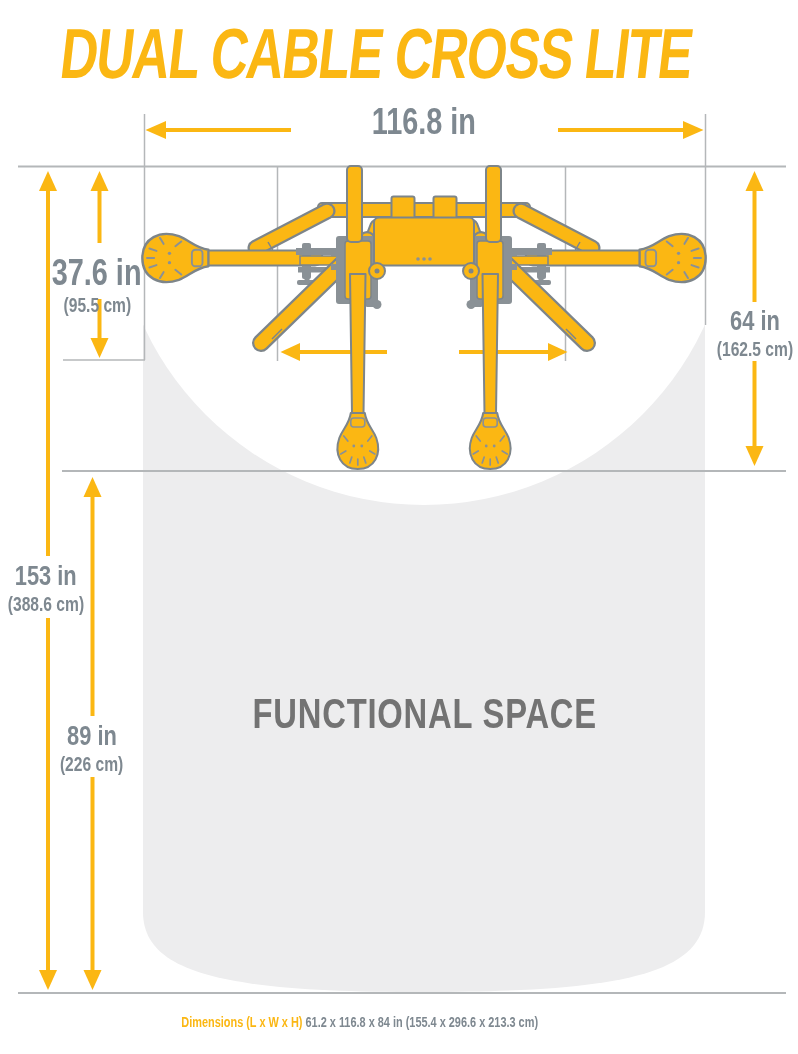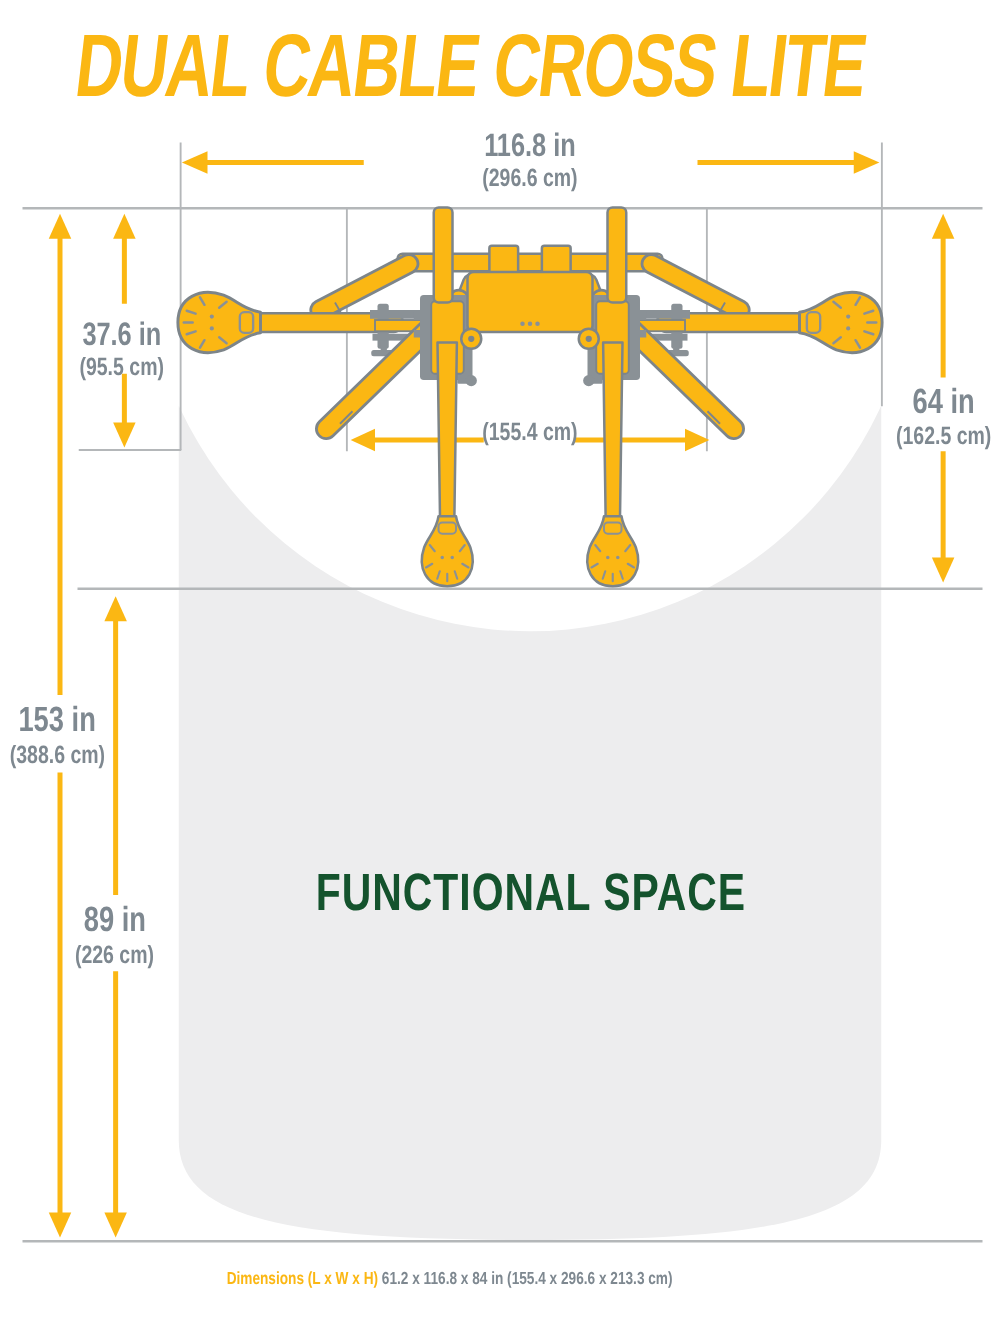--- a/index.html
+++ b/index.html
@@ -1,28 +1,28 @@
 <!DOCTYPE html>
 <html><head>
 <meta charset="utf-8">
 <style>
   html,body{margin:0;padding:0;background:#fff;}
   #page{position:relative;width:798px;height:1054px;background:#fff;overflow:hidden;
         font-family:"Liberation Sans","DejaVu Sans",sans-serif;}
   svg{position:absolute;left:0;top:0;}
   .cond{display:inline-block;transform:scaleX(0.78);transform-origin:center;white-space:nowrap;}
   .dim{position:absolute;color:#7E8890;font-weight:bold;text-align:center;}
-  .dim .in{font-size:26px;line-height:1;}
+  .dim .in{font-size:37px;line-height:1;}
   .dim .cm{font-size:20px;line-height:1;margin-top:4px;}
   .dim .big{font-size:28px;}
   #title-row{position:absolute;left:57px;top:18px;white-space:nowrap;}
   #title-main{display:inline-block;font-size:71px;font-weight:bold;color:#FBB713;
       letter-spacing:-2px;line-height:1;transform:scaleX(0.73) skewX(-9deg);transform-origin:left bottom;}
   #func-label{position:absolute;left:144px;top:690px;width:562px;text-align:center;
-      font-size:42px;font-weight:bold;color:#14532d;letter-spacing:1px;}
+      font-size:42px;font-weight:bold;color:#737373;letter-spacing:1px;}
   #caption{position:absolute;left:0;top:1014px;width:720px;text-align:center;
       font-size:14px;font-weight:bold;white-space:nowrap;}
   #caption .lbl{color:#FBB713;}
   #caption .val{color:#7E8890;}
 </style>
 </head>
 <body>
 
 <div id="page">
 
@@ -164,35 +164,33 @@
     </g>
   </svg>
 
   <div id="title-row">
     <span id="title-main">DUAL CABLE CROSS LITE</span>
     
   </div>
 
   <div class="dim" style="left:324px;top:103px;width:200px;">
     <div class="in"><span class="cond">116.8 in</span></div>
-    <div class="cm"><span class="cond">(296.6 cm)</span></div>
   </div>
 
   <div class="dim" style="left:7px;top:254px;width:180px;">
     <div class="in"><span class="cond">37.6 in</span></div>
     <div class="cm"><span class="cond">(95.5 cm)</span></div>
   </div>
 
   <div class="dim" style="left:662px;top:307px;width:185px;">
     <div class="in big"><span class="cond">64 in</span></div>
     <div class="cm"><span class="cond">(162.5 cm)</span></div>
   </div>
 
   <div class="dim" style="left:324px;top:332px;width:200px;">
-    <div class="cm"><span class="cond">(155.4 cm)</span></div>
   </div>
 
   <div class="dim" style="left:-24px;top:562px;width:140px;">
     <div class="in big"><span class="cond">153 in</span></div>
     <div class="cm"><span class="cond">(388.6 cm)</span></div>
   </div>
 
   <div class="dim" style="left:22px;top:722px;width:140px;">
     <div class="in big"><span class="cond">89 in</span></div>
     <div class="cm"><span class="cond">(226 cm)</span></div>

